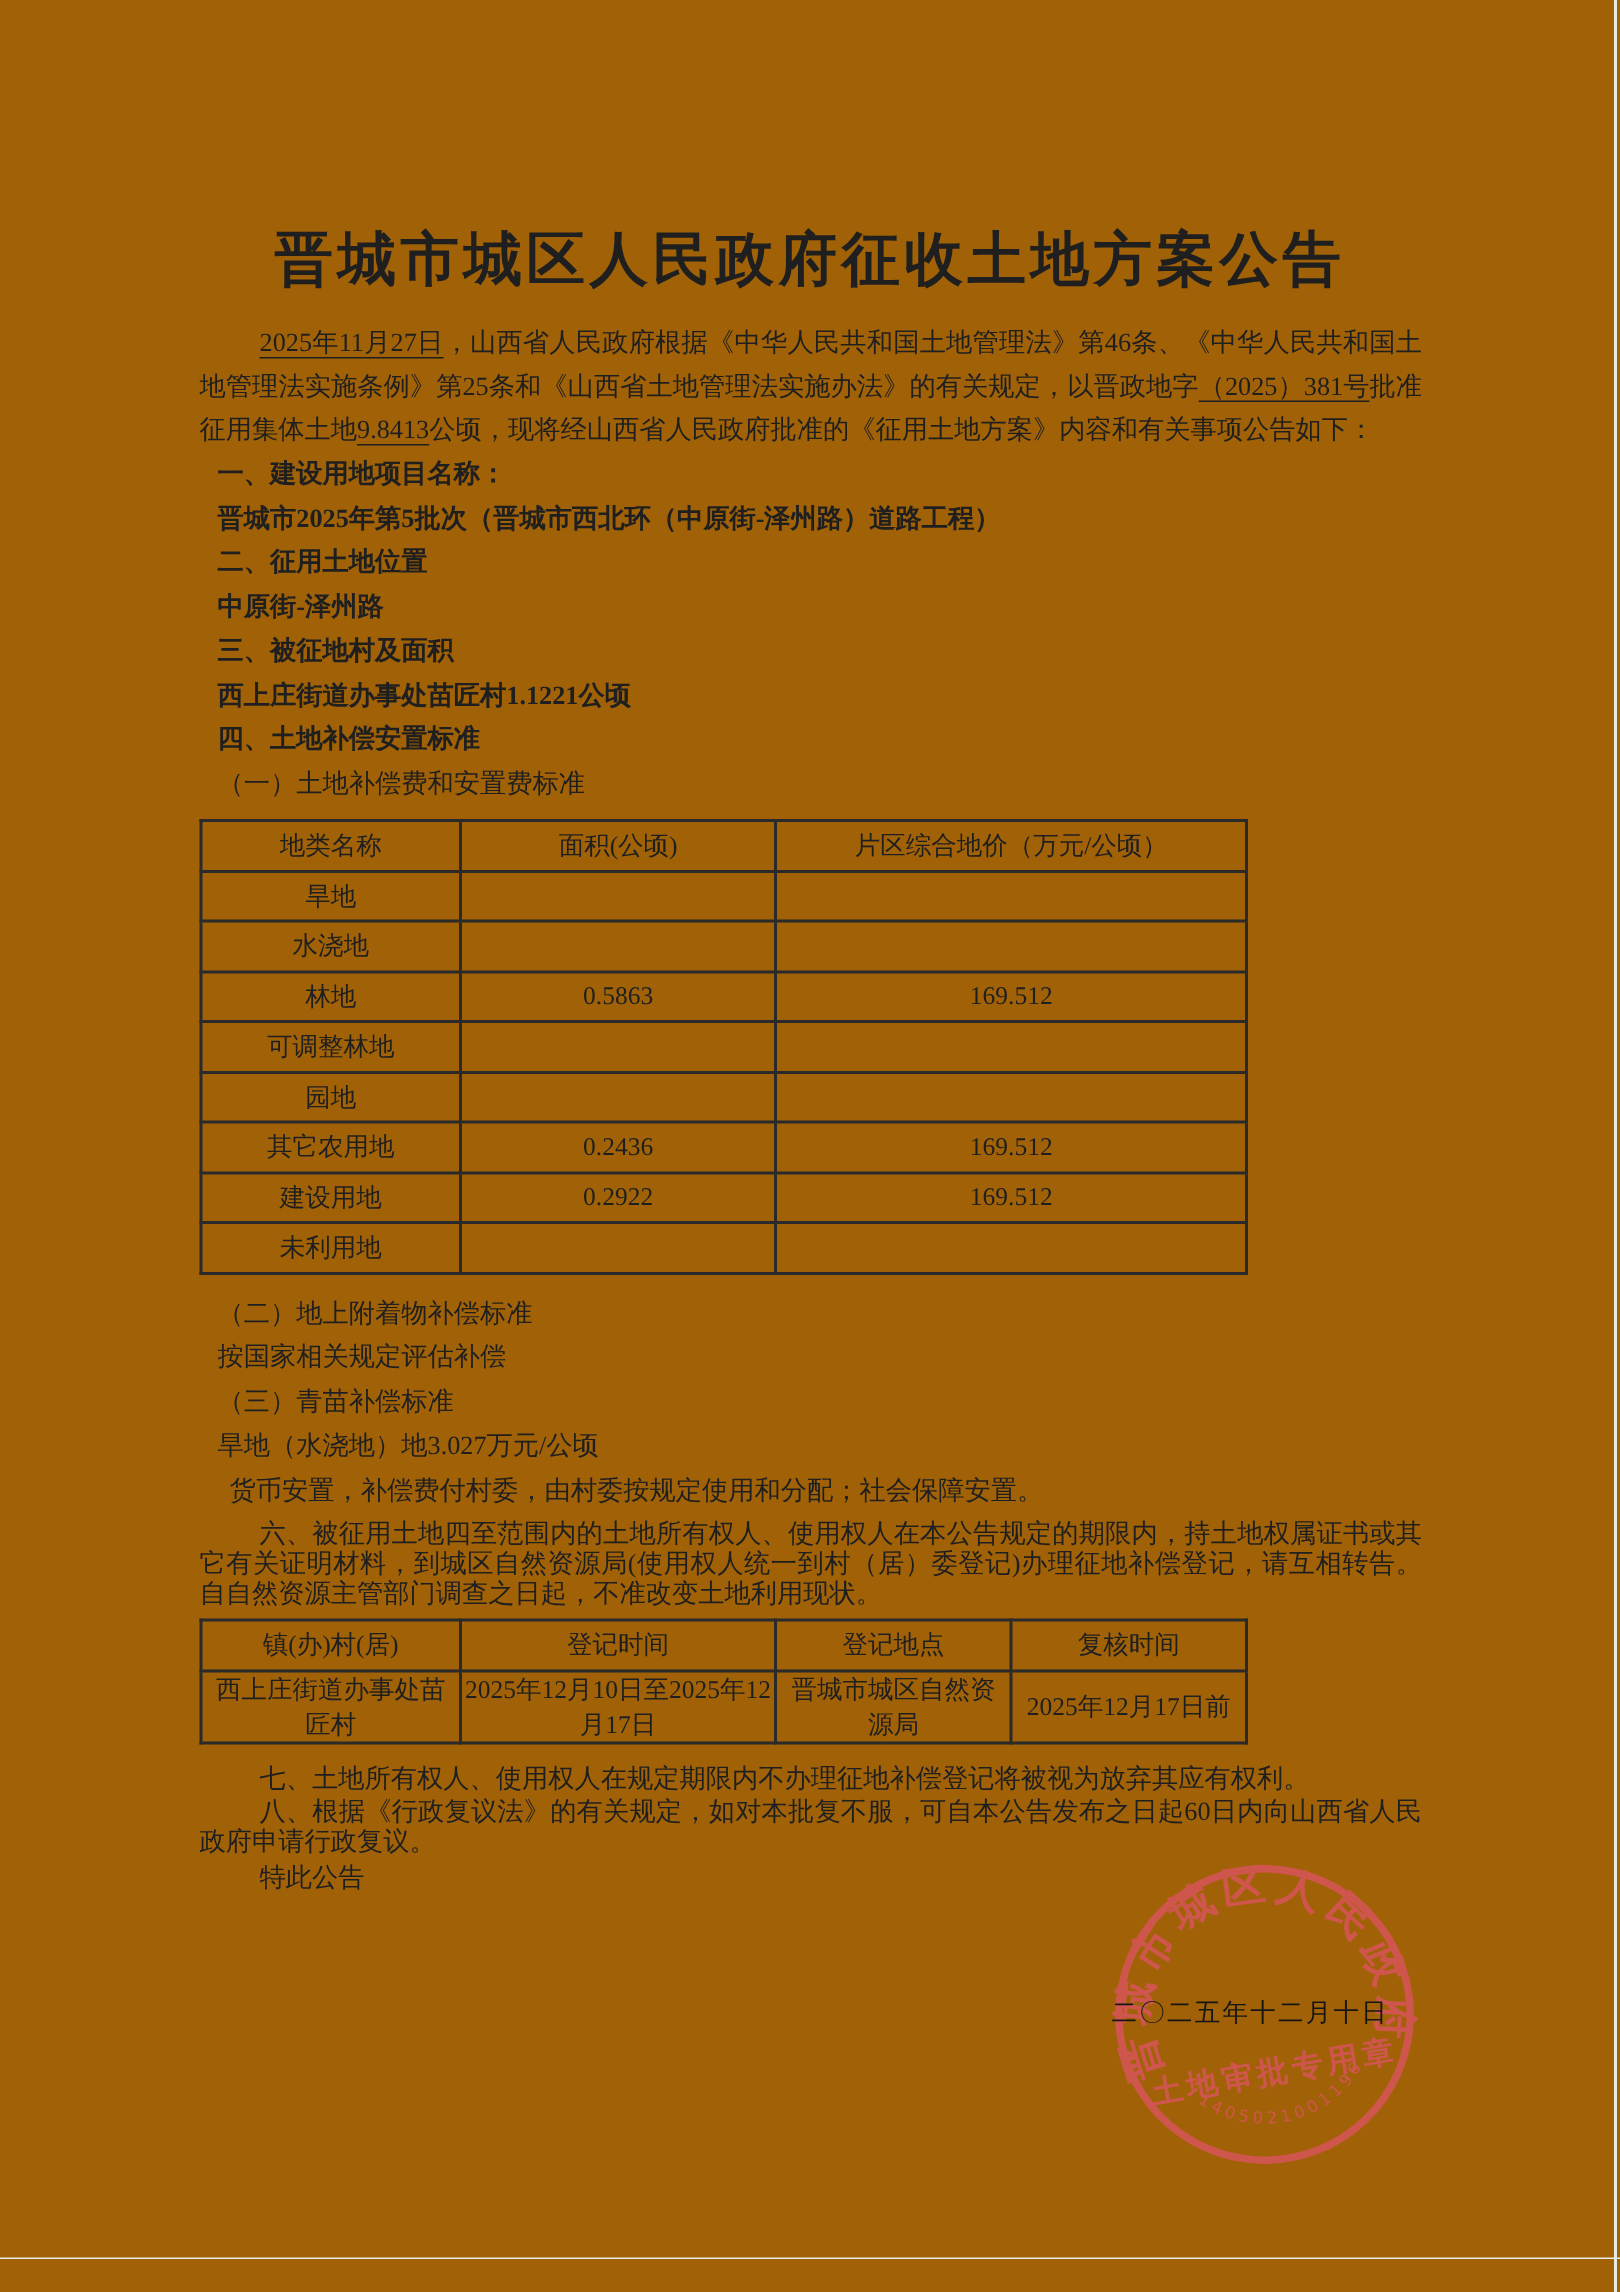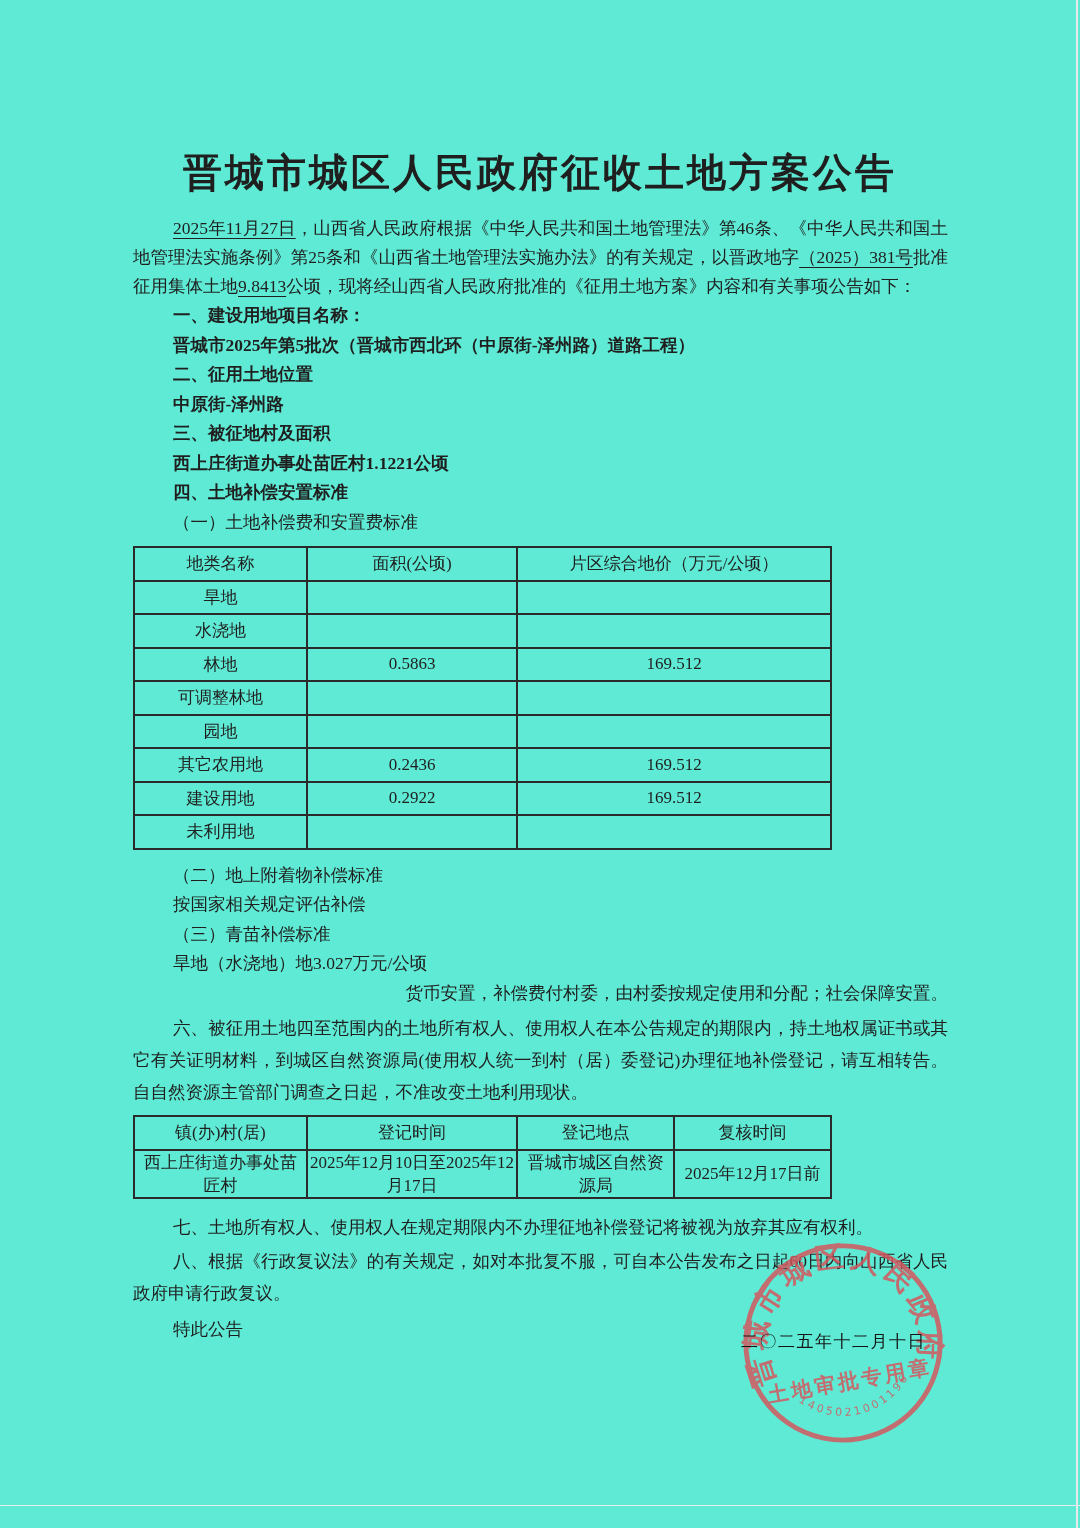--- a/index.html
+++ b/index.html
@@ -1,21 +1,21 @@
 <!DOCTYPE html>
 <html><head>
 <meta charset="utf-8">
 <style>
   * { box-sizing: border-box; }
   html,body { margin:0; padding:0; background:#ffffff; }
   .page {
     position: relative;
     width: 1080px;
     height: 1528px;
-    background: #5eead4;
+    background: #a16207;
     font-family: "Liberation Serif", "DejaVu Serif", serif;
     color: #1f1f1f;
     overflow: hidden;
   }
   .scan-edge-right {
     position:absolute; right:2px; top:0; width:2px; height:100%;
     background:#e9e9e9;
   }
   .scan-edge-bottom {
     position:absolute; left:0; bottom:22px; width:100%; height:1px;
@@ -37,26 +37,26 @@
   .content { margin: 0 133px; width: 815px; }
   .intro {
     margin: 14px 0 0 0;
     font-size: 17.5px;
     line-height: 29px;
     text-indent: 40px;
     text-align: justify;
   }
   .u { text-decoration: underline; text-underline-offset: 4px; }
   .sec-line {
-    margin-left: 40px;
+    margin-left: 12px;
     font-size: 17.5px;
     line-height: 29.5px;
     white-space: nowrap;
   }
-  .sec-line.flush { margin-left: 20px; text-align: right; }
+  .sec-line.flush { margin-left: 20px; }
   .bold { font-weight: 700; }
   table {
     border-collapse: collapse;
     width: 699px;
     table-layout: fixed;
   }
   .tbl1 { margin-top: 9px; }
   .tbl2 { margin-top: 7px; padding-left: 23px; }
   th, td {
     border: 2px solid #2a2a2a;
@@ -65,21 +65,21 @@
     vertical-align: middle;
     font-size: 17px;
     font-weight: 400;
     padding: 0 2px;
     overflow: hidden;
   }
   .after-tbl { margin-top: 11px; }
   .para {
     margin: 4px 0 0 0;
     font-size: 17.5px;
-    line-height: 32px;
+    line-height: 20px;
     text-indent: 40px;
     text-align: justify;
   }
   .para.p7 { margin-top: 12px; }
   .para.p8 { margin-top: 2px; }
   .closing { margin-top: 4px; }
   .issue-date {
     position: absolute;
     left: 741px;
     top: 1330px;

